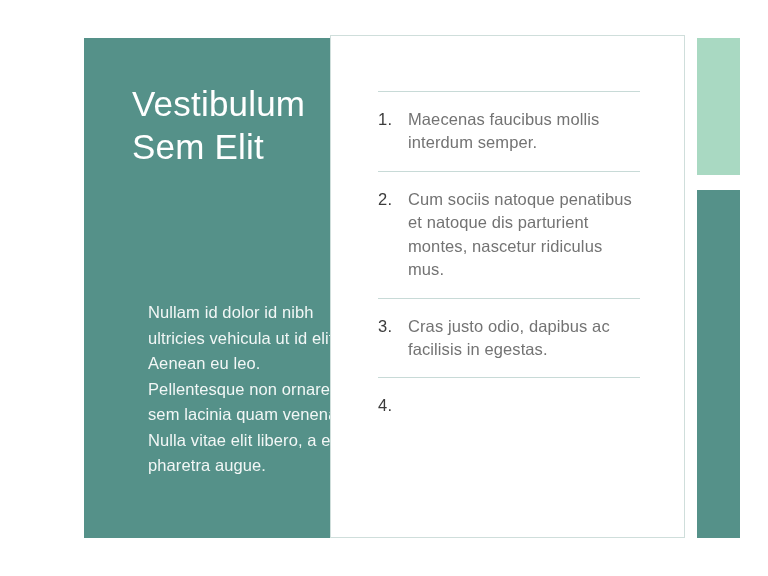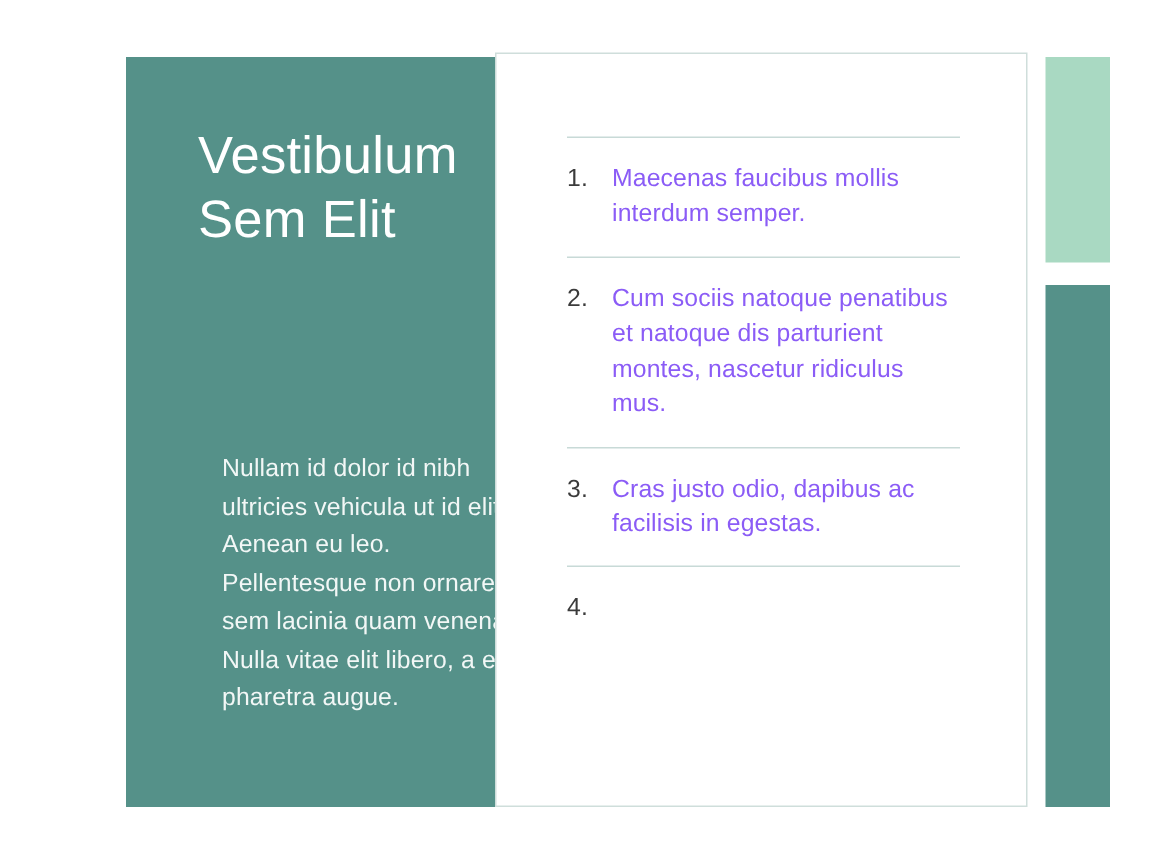--- a/index.html
+++ b/index.html
@@ -89,21 +89,21 @@
   .item-number {
     flex: 0 0 30px;
     color: #3b3b3b;
     font-size: 16.5px;
     line-height: 1.42;
     font-weight: 400;
     letter-spacing: 0.2px;
   }
   .item-text {
     flex: 1 1 auto;
-    color: #8b5cf6;
+    color: #737373;
     font-size: 16.5px;
     line-height: 1.42;
     font-weight: 400;
     letter-spacing: 0.1px;
   }
 
   
   .accent-bar {
     position: absolute;
     left: 697px;

